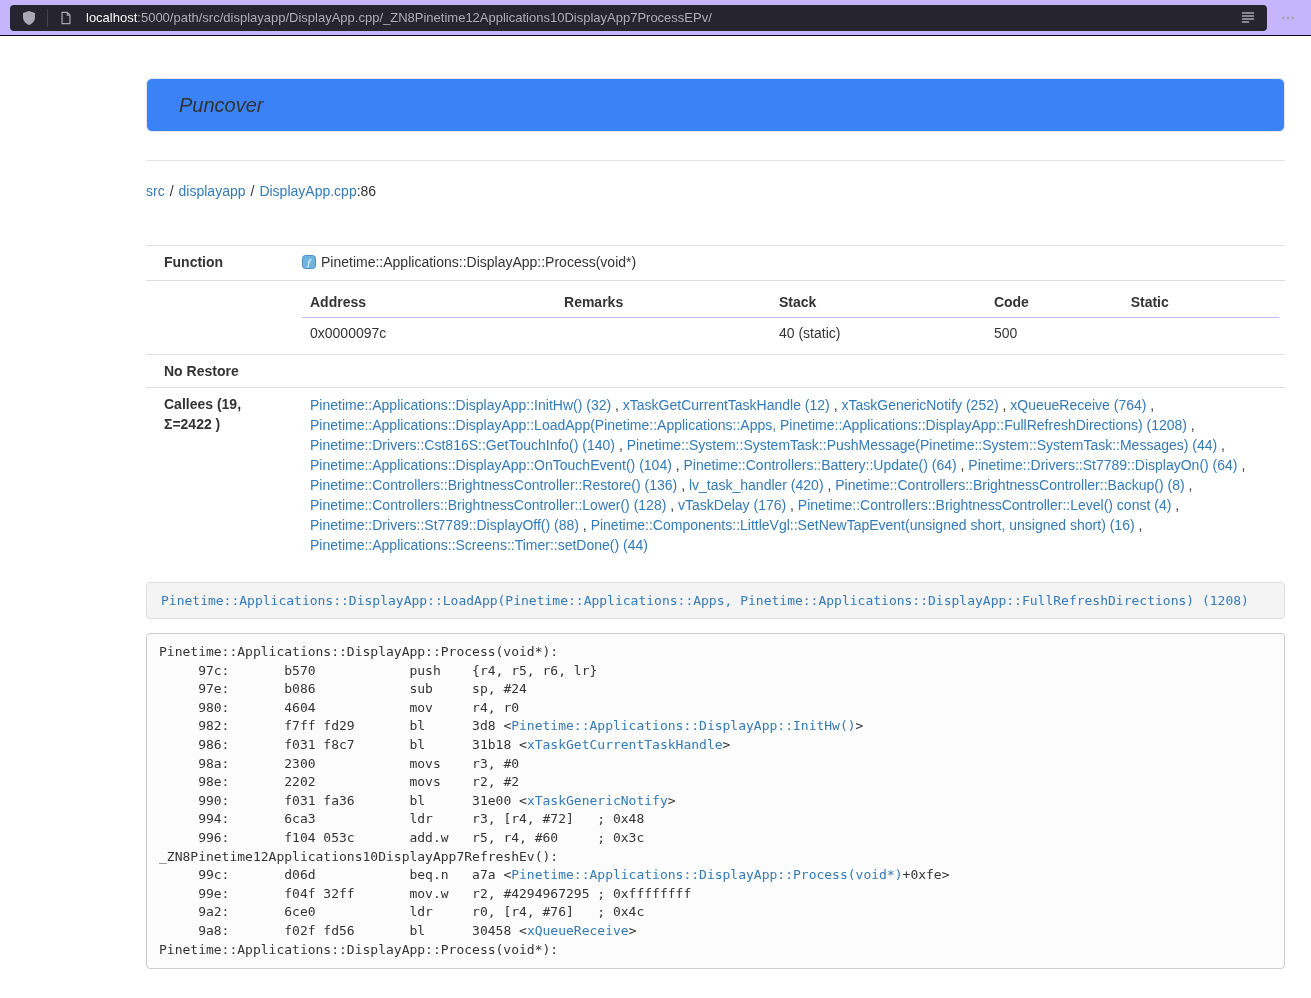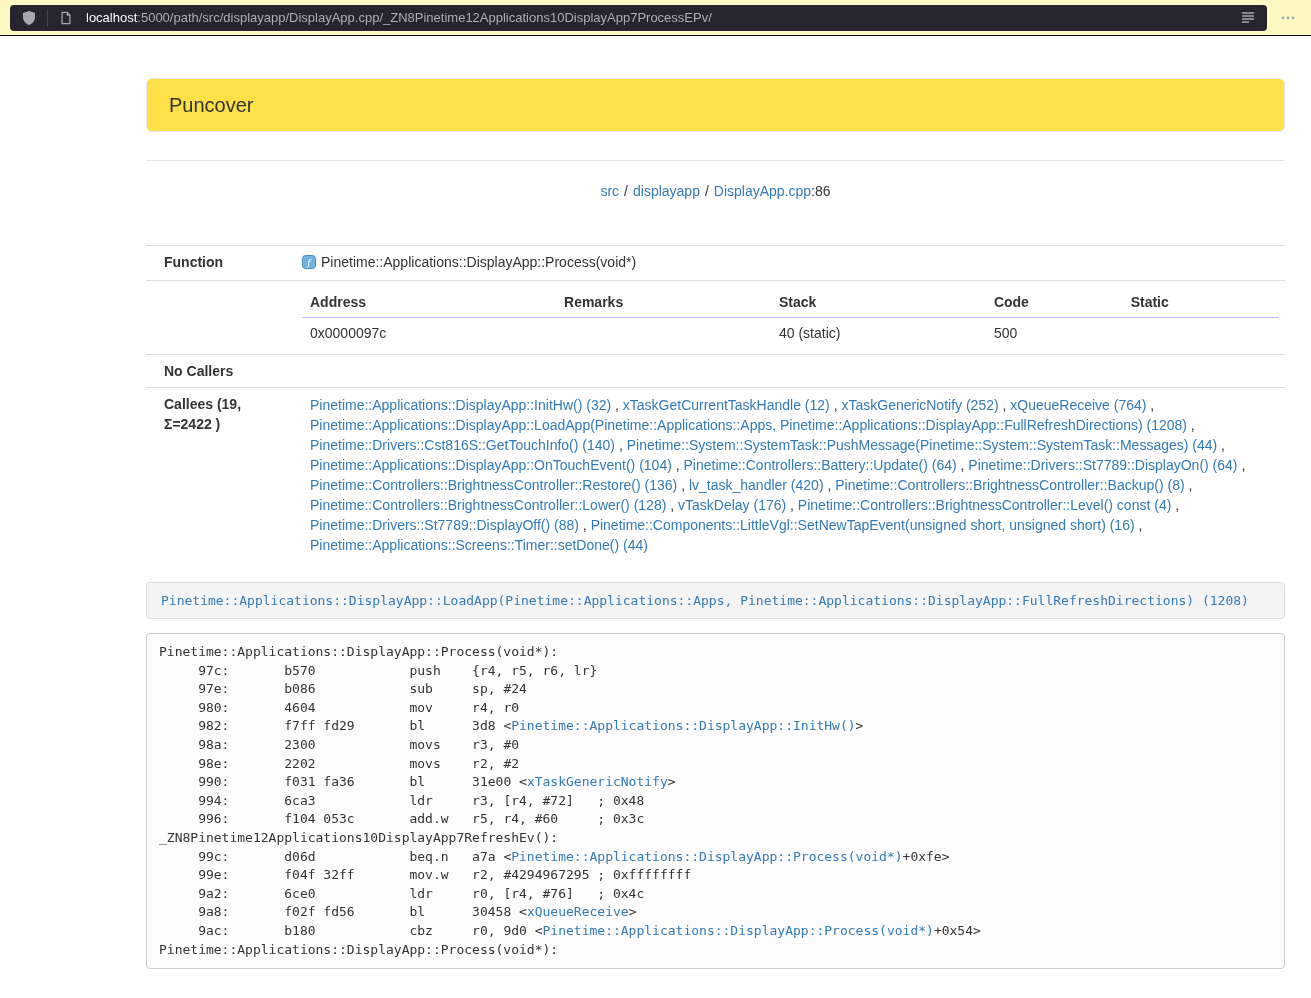--- a/index.html
+++ b/index.html
@@ -6,21 +6,21 @@
   html, body { margin: 0; padding: 0; }
   body {
     width: 1311px; height: 998px; overflow: hidden;
     background: #ffffff;
     font-family: "Liberation Sans", sans-serif;
     font-size: 14px; color: #333;
   }
 
   
   .browser-bar {
-    height: 36px; background: #fef9c3;
+    height: 36px; background: #c4b5fd;
     display: flex; align-items: center;
     padding: 0 10px;
     border-bottom: 1px solid #0c0c0d;
   }
   .urlbar {
     flex: 1; height: 26px; background: #26242e;
     border-radius: 4px;
     display: flex; align-items: center;
     padding: 0 6px; margin-right: 8px;
     min-width: 0;
@@ -32,30 +32,31 @@
     overflow: hidden; text-overflow: ellipsis; flex: 1; min-width: 0;
   }
   .url-host { color: #fbfbfe; }
   .url-rest { color: #aeacb8; }
 
   
   .content { margin: 0 26px 0 146px; }
 
   .jumbotron {
     margin-top: 42px;
-    background: #fde047;
+    background: #3b82f6;
     border: 1px solid #e7e7e7;
     border-radius: 6px;
-    padding: 13px 22px;
+    padding: 13px 32px;
+    font-style: italic;
   }
   .app-title { font-size: 20px; color: #333; line-height: 26px; }
 
   hr.rule { border: 0; border-top: 1px solid #e5e5e5; margin: 28px 0 20px; }
 
-  .breadcrumb { margin: 0 0 20px; line-height: 20px; text-align: center; }
+  .breadcrumb { margin: 0 0 20px; line-height: 20px; }
   .breadcrumb a { color: #337ab7; text-decoration: none; }
   .breadcrumb .sep { margin: 0 5px; color: #333; }
   .breadcrumb .lineno { color: #333; }
 
   table.sym-table { width: 100%; border-collapse: collapse; margin-top: 44px; }
   table.sym-table > tbody > tr { border-top: 1px solid #ddd; }
   .sym-table th.rowhead {
     width: 150px; text-align: left; font-weight: bold;
     padding: 6px 8px 6px 18px; vertical-align: top; line-height: 20px;
   }
@@ -178,21 +179,21 @@
                 <td>40 (static)</td>
                 <td>500</td>
                 <td></td>
               </tr>
             </tbody>
           </table>
         </td>
       </tr>
 
       <tr>
-        <th class="rowhead">No Callers</th>
+        <th class="rowhead">No Restore</th>
         <td class="rowval"></td>
       </tr>
 
       <tr>
         <th class="rowhead">Callees (19, Σ=2422 )</th>
         <td class="rowval">
           <div class="callees"><a href="#" class="callee-link">Pinetime::Applications::DisplayApp::InitHw() (32)</a> , <a href="#" class="callee-link">xTaskGetCurrentTaskHandle (12)</a> , <a href="#" class="callee-link">xTaskGenericNotify (252)</a> , <a href="#" class="callee-link">xQueueReceive (764)</a> , <a href="#" class="callee-link">Pinetime::Applications::DisplayApp::LoadApp(Pinetime::Applications::Apps, Pinetime::Applications::DisplayApp::FullRefreshDirections) (1208)</a> , <a href="#" class="callee-link">Pinetime::Drivers::Cst816S::GetTouchInfo() (140)</a> , <a href="#" class="callee-link">Pinetime::System::SystemTask::PushMessage(Pinetime::System::SystemTask::Messages) (44)</a> , <a href="#" class="callee-link">Pinetime::Applications::DisplayApp::OnTouchEvent() (104)</a> , <a href="#" class="callee-link">Pinetime::Controllers::Battery::Update() (64)</a> , <a href="#" class="callee-link">Pinetime::Drivers::St7789::DisplayOn() (64)</a> , <a href="#" class="callee-link">Pinetime::Controllers::BrightnessController::Restore() (136)</a> , <a href="#" class="callee-link">lv_task_handler (420)</a> , <a href="#" class="callee-link">Pinetime::Controllers::BrightnessController::Backup() (8)</a> , <a href="#" class="callee-link">Pinetime::Controllers::BrightnessController::Lower() (128)</a> , <a href="#" class="callee-link">vTaskDelay (176)</a> , <a href="#" class="callee-link">Pinetime::Controllers::BrightnessController::Level() const (4)</a> , <a href="#" class="callee-link">Pinetime::Drivers::St7789::DisplayOff() (88)</a> , <a href="#" class="callee-link">Pinetime::Components::LittleVgl::SetNewTapEvent(unsigned short, unsigned short) (16)</a> , <a href="#" class="callee-link">Pinetime::Applications::Screens::Timer::setDone() (44)</a></div>
         </td>
       </tr>
     </tbody>
@@ -201,27 +202,27 @@
   <div class="well">
     <a href="#" class="well-link">Pinetime::Applications::DisplayApp::LoadApp(Pinetime::Applications::Apps, Pinetime::Applications::DisplayApp::FullRefreshDirections) (1208)</a>
   </div>
 
   <div class="codeblock">
       <div class="code-line">Pinetime::Applications::DisplayApp::Process(void*):</div>
       <div class="code-line">     97c:	b570      	push	{r4, r5, r6, lr}</div>
       <div class="code-line">     97e:	b086      	sub	sp, #24</div>
       <div class="code-line">     980:	4604      	mov	r4, r0</div>
       <div class="code-line">     982:	f7ff fd29 	bl	3d8 &lt;<a href="#" class="code-link">Pinetime::Applications::DisplayApp::InitHw()</a>&gt;</div>
+      <div class="code-line">     986:	f031 f8c7 	bl	31b18 &lt;<a href="#" class="code-link">xTaskGetCurrentTaskHandle</a>&gt;</div>
       <div class="code-line">     98a:	2300      	movs	r3, #0</div>
       <div class="code-line">     98e:	2202      	movs	r2, #2</div>
       <div class="code-line">     990:	f031 fa36 	bl	31e00 &lt;<a href="#" class="code-link">xTaskGenericNotify</a>&gt;</div>
       <div class="code-line">     994:	6ca3      	ldr	r3, [r4, #72]	; 0x48</div>
       <div class="code-line">     996:	f104 053c 	add.w	r5, r4, #60	; 0x3c</div>
       <div class="code-line">_ZN8Pinetime12Applications10DisplayApp7RefreshEv():</div>
       <div class="code-line">     99c:	d06d      	beq.n	a7a &lt;<a href="#" class="code-link">Pinetime::Applications::DisplayApp::Process(void*)</a>+0xfe&gt;</div>
       <div class="code-line">     99e:	f04f 32ff 	mov.w	r2, #4294967295	; 0xffffffff</div>
       <div class="code-line">     9a2:	6ce0      	ldr	r0, [r4, #76]	; 0x4c</div>
       <div class="code-line">     9a8:	f02f fd56 	bl	30458 &lt;<a href="#" class="code-link">xQueueReceive</a>&gt;</div>
-      <div class="code-line">     9ac:	b180      	cbz	r0, 9d0 &lt;<a href="#" class="code-link">Pinetime::Applications::DisplayApp::Process(void*)</a>+0x54&gt;</div>
       <div class="code-line">Pinetime::Applications::DisplayApp::Process(void*):</div>
     </div>
 
 </div>
 
 </body></html>

